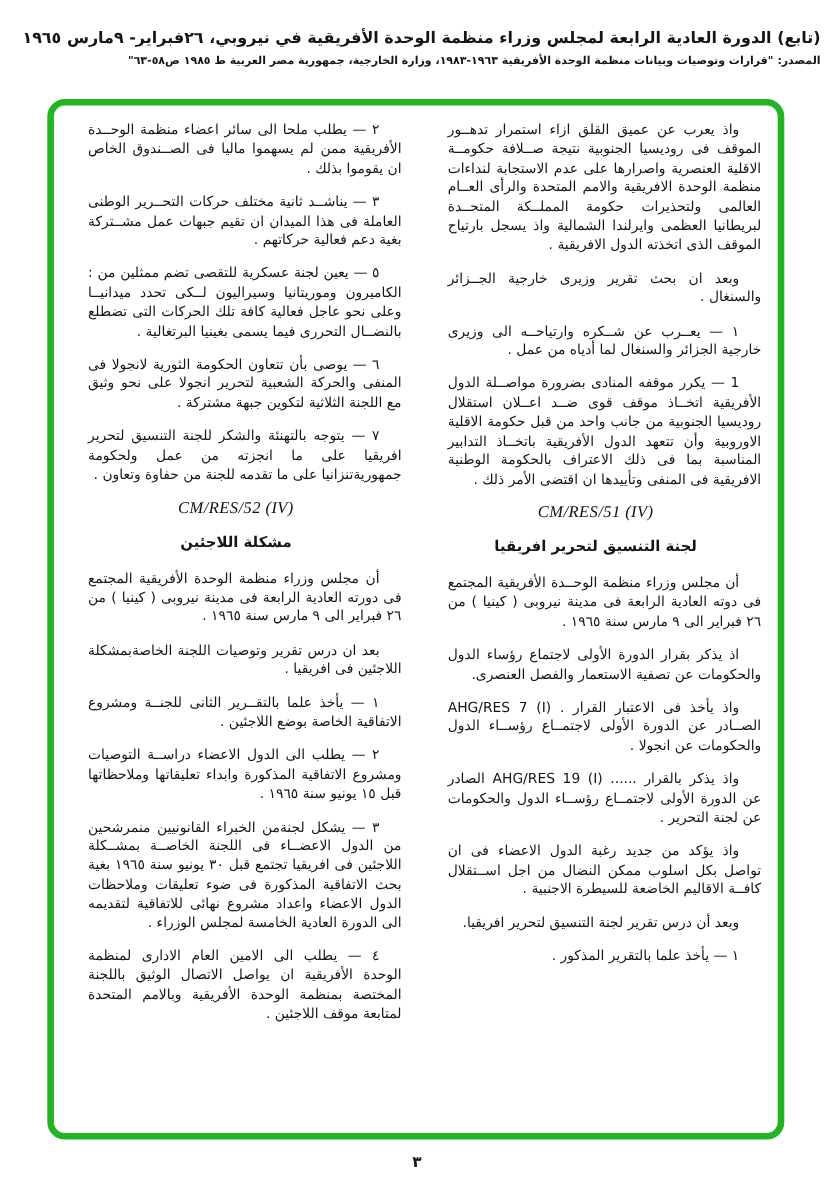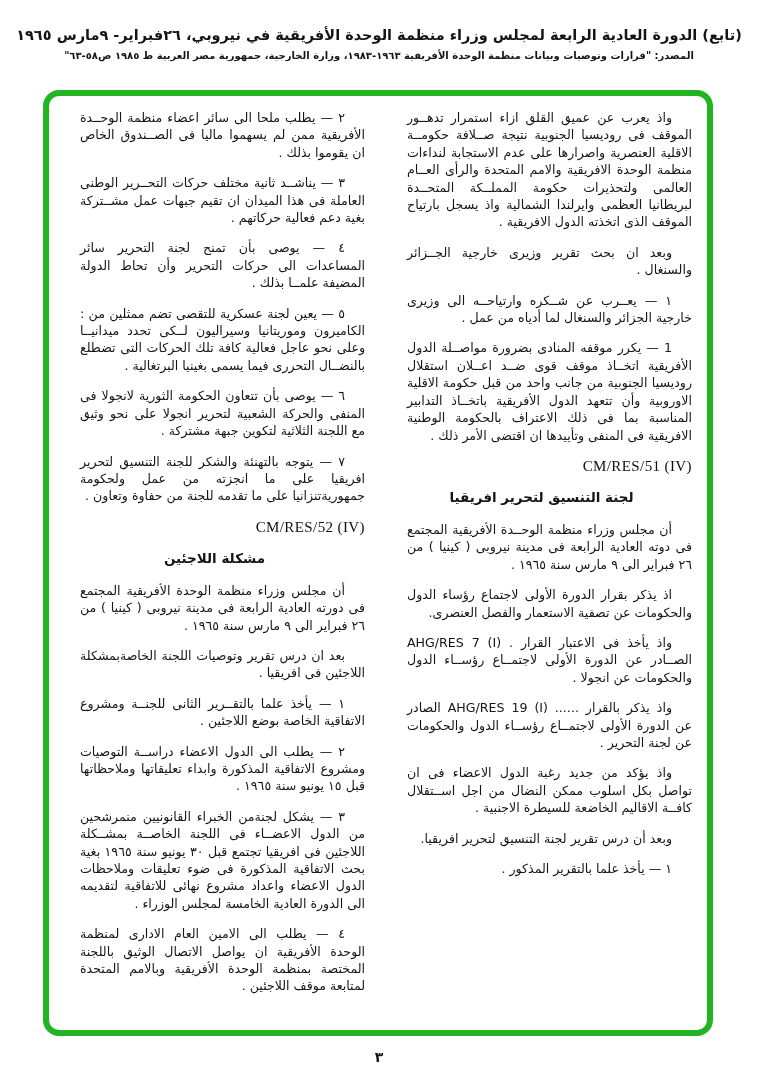--- a/index.html
+++ b/index.html
@@ -12,22 +12,21 @@
     height: 1078px;
     position: relative;
     font-family: "DejaVu Sans", sans-serif;
     color: #151515;
     overflow: hidden;
   }
   .page-header {
     position: absolute;
     top: 27px;
     left: 0;
-    right: 0;
-    text-align: center;
+    right: 12px;
     direction: rtl;
   }
   .page-title {
     font-size: 14.5px;
     font-weight: bold;
     letter-spacing: 0;
     white-space: nowrap;
   }
   .source-line {
     margin-top: 7px;
@@ -67,26 +66,27 @@
   }
   .heading {
     direction: rtl;
     text-align: center;
     font-weight: bold;
     font-size: 13.5px;
     margin: 14px 0 16px 0;
   }
   .ref {
     direction: ltr;
-    text-align: right;
+    text-align: center;
     font-family: "Liberation Serif", "DejaVu Serif", serif;
     font-size: 15px;
     letter-spacing: 0.4px;
     margin: 14px 0 14px 0;
     color: #111;
+    font-style: italic;
   }
   .page-number {
     position: absolute;
     bottom: 13px;
     left: 0;
     right: 0;
     text-align: center;
     font-size: 14px;
     font-weight: bold;
   }
@@ -112,21 +112,20 @@
         <div class="para">اذ يذكر بقرار الدورة الأولى لاجتماع رؤساء الدول والحكومات عن تصفية الاستعمار والفصل العنصرى.</div>
         <div class="para">واذ يأخذ فى الاعتبار القرار . ‎AHG/RES 7 (I)‎ الصــادر عن الدورة الأولى لاجتمــاع رؤســاء الدول والحكومات عن انجولا .</div>
         <div class="para">واذ يذكر بالقرار ...... ‎AHG/RES 19 (I)‎ الصادر عن الدورة الأولى لاجتمــاع رؤســاء الدول والحكومات عن لجنة التحرير .</div>
         <div class="para">واذ يؤكد من جديد رغبة الدول الاعضاء فى ان تواصل بكل اسلوب ممكن النضال من اجل اســتقلال كافــة الاقاليم الخاضعة للسيطرة الاجنبية .</div>
         <div class="para">وبعد أن درس تقرير لجنة التنسيق لتحرير افريقيا.</div>
         <div class="para">١ — يأخذ علما بالتقرير المذكور .</div>
       </div>
     <div class="col">
         <div class="para">٢ — يطلب ملحا الى سائر اعضاء منظمة الوحــدة الأفريقية ممن لم يسهموا ماليا فى الصــندوق الخاص ان يقوموا بذلك .</div>
         <div class="para">٣ — يناشــد ثانية مختلف حركات التحــرير الوطنى العاملة فى هذا الميدان ان تقيم جبهات عمل مشــتركة بغية دعم فعالية حركاتهم .</div>
-        <div class="para">٤ — يوصى بأن تمنح لجنة التحرير سائر المساعدات الى حركات التحرير وأن تحاط الدولة المضيفة علمــا بذلك .</div>
         <div class="para">٥ — يعين لجنة عسكرية للتقصى تضم ممثلين من : الكاميرون وموريتانيا وسيراليون لــكى تحدد ميدانيــا وعلى نحو عاجل فعالية كافة تلك الحركات التى تضطلع بالنضــال التحررى فيما يسمى بغينيا البرتغالية .</div>
         <div class="para">٦ — يوصى بأن تتعاون الحكومة الثورية لانجولا فى المنفى والحركة الشعبية لتحرير انجولا على نحو وثيق مع اللجنة الثلاثية لتكوين جبهة مشتركة .</div>
         <div class="para">٧ — يتوجه بالتهنئة والشكر للجنة التنسيق لتحرير افريقيا على ما انجزته من عمل ولحكومة جمهوريةتنزانيا على ما تقدمه للجنة من حفاوة وتعاون .</div>
         <div class="ref">CM/RES/52 (IV)</div>
         <div class="heading">مشكلة اللاجئين</div>
         <div class="para">أن مجلس وزراء منظمة الوحدة الأفريقية المجتمع فى دورته العادية الرابعة فى مدينة نيروبى ( كينيا ) من ٢٦ فبراير الى ٩ مارس سنة ١٩٦٥ .</div>
         <div class="para">بعد ان درس تقرير وتوصيات اللجنة الخاصةبمشكلة اللاجئين فى افريقيا .</div>
         <div class="para">١ — يأخذ علما بالتقــرير الثانى للجنــة ومشروع الاتفاقية الخاصة بوضع اللاجئين .</div>
         <div class="para">٢ — يطلب الى الدول الاعضاء دراســة التوصيات ومشروع الاتفاقية المذكورة وابداء تعليقاتها وملاحظاتها قبل ١٥ يونيو سنة ١٩٦٥ .</div>
         <div class="para">٣ — يشكل لجنةمن الخبراء القانونيين منمرشحين من الدول الاعضــاء فى اللجنة الخاصــة بمشــكلة اللاجئين فى افريقيا تجتمع قبل ٣٠ يونيو سنة ١٩٦٥ بغية بحث الاتفاقية المذكورة فى ضوء تعليقات وملاحظات الدول الاعضاء واعداد مشروع نهائى للاتفاقية لتقديمه الى الدورة العادية الخامسة لمجلس الوزراء .</div>

